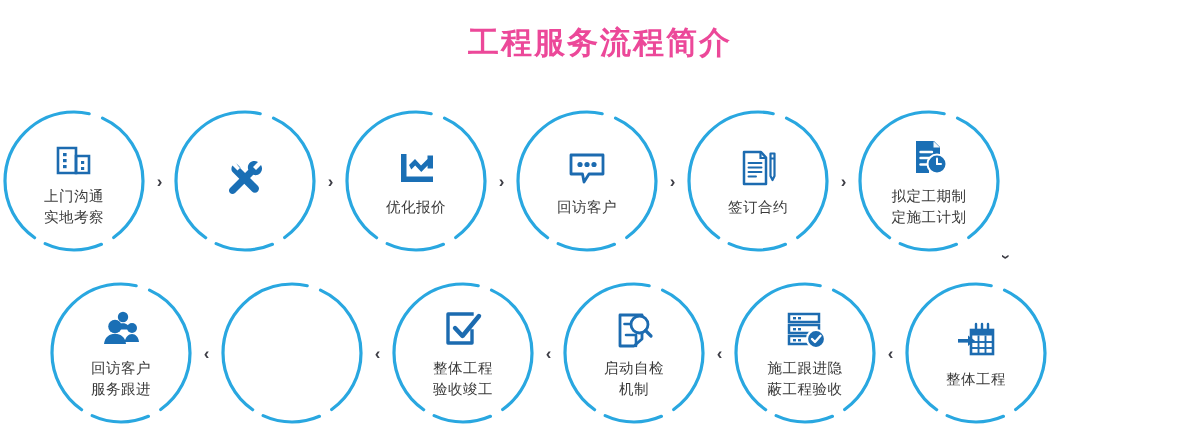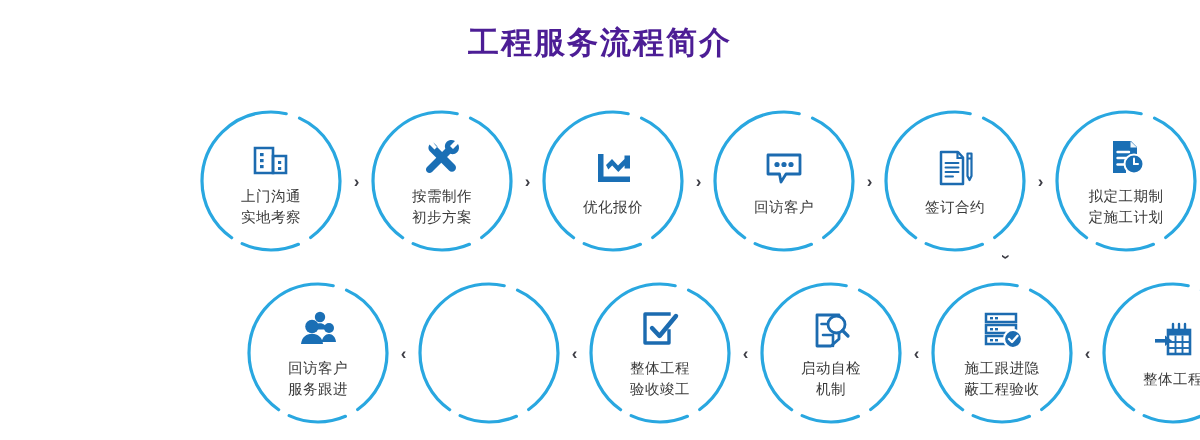--- a/index.html
+++ b/index.html
@@ -25,34 +25,34 @@
   
   .title {
     position: absolute;
     top: 22px;
     left: 0;
     width: 1200px;
     text-align: center;
     font-size: 31px;
     font-weight: bold;
     letter-spacing: 2px;
-    color: #4c1d95;
+    color: #ec4899;
     white-space: nowrap;
   }
 
   
   .flow-row {
     position: absolute;
     left: 0;
     width: 1200px;
     height: 170px;
     display: flex;
     flex-direction: row;
     align-items: center;
-    justify-content: flex-end;
+    justify-content: flex-start;
   }
   .flow-row-1 { top: 96px; }
   .flow-row-2 { top: 268px; margin-left: 47px; }
 
   
   .step {
     position: relative;
     width: 148px;
     height: 148px;
     flex: 0 0 148px;
@@ -177,24 +177,20 @@
       </svg>
       <div class="step-inner">
         <div class="step-icon">
           <svg width="44" height="44" viewBox="0 0 44 44">
             <g fill="#1A6FB5">
               <path d="M12.5 6.5 L17.5 11.5 L14.5 14.5 L9.5 9.5 C8 11.5 8 14.5 9.8 16.3 L29 35.5 C30.6 37.1 33.2 37.1 34.8 35.5 C36.4 33.9 36.4 31.3 34.8 29.7 L15.6 10.5 C14 8.7 13.8 7.4 12.5 6.5 Z"></path>
               <path d="M35 6 L30 11 L33 14 L38 9 C39.6 11.5 39.3 15.1 37.2 17.2 C35.3 19.1 32.6 19.6 30.3 18.7 L12 37 C10.6 38.4 8.4 38.4 7 37 C5.6 35.6 5.6 33.4 7 32 L25.3 13.7 C24.4 11.4 24.9 8.7 26.8 6.8 C28.9 4.7 32.5 4.4 35 6 Z"></path>
             </g>
           </svg>
         </div>
-        <div class="step-label">
-          <span class="ln">按需制作</span>
-          <span class="ln">初步方案</span>
-        </div>
       </div>
     </div>
 
     <div class="connector">
       <span>›</span>
     </div>
 
     <div class="step">
       <svg class="ring" viewBox="0 0 148 148">
         <circle cx="74" cy="74" r="69" fill="none" stroke="#29A7E0" stroke-width="3.2" stroke-linecap="round" stroke-dasharray="96 14 58 12 190 14" stroke-dashoffset="30"></circle>

